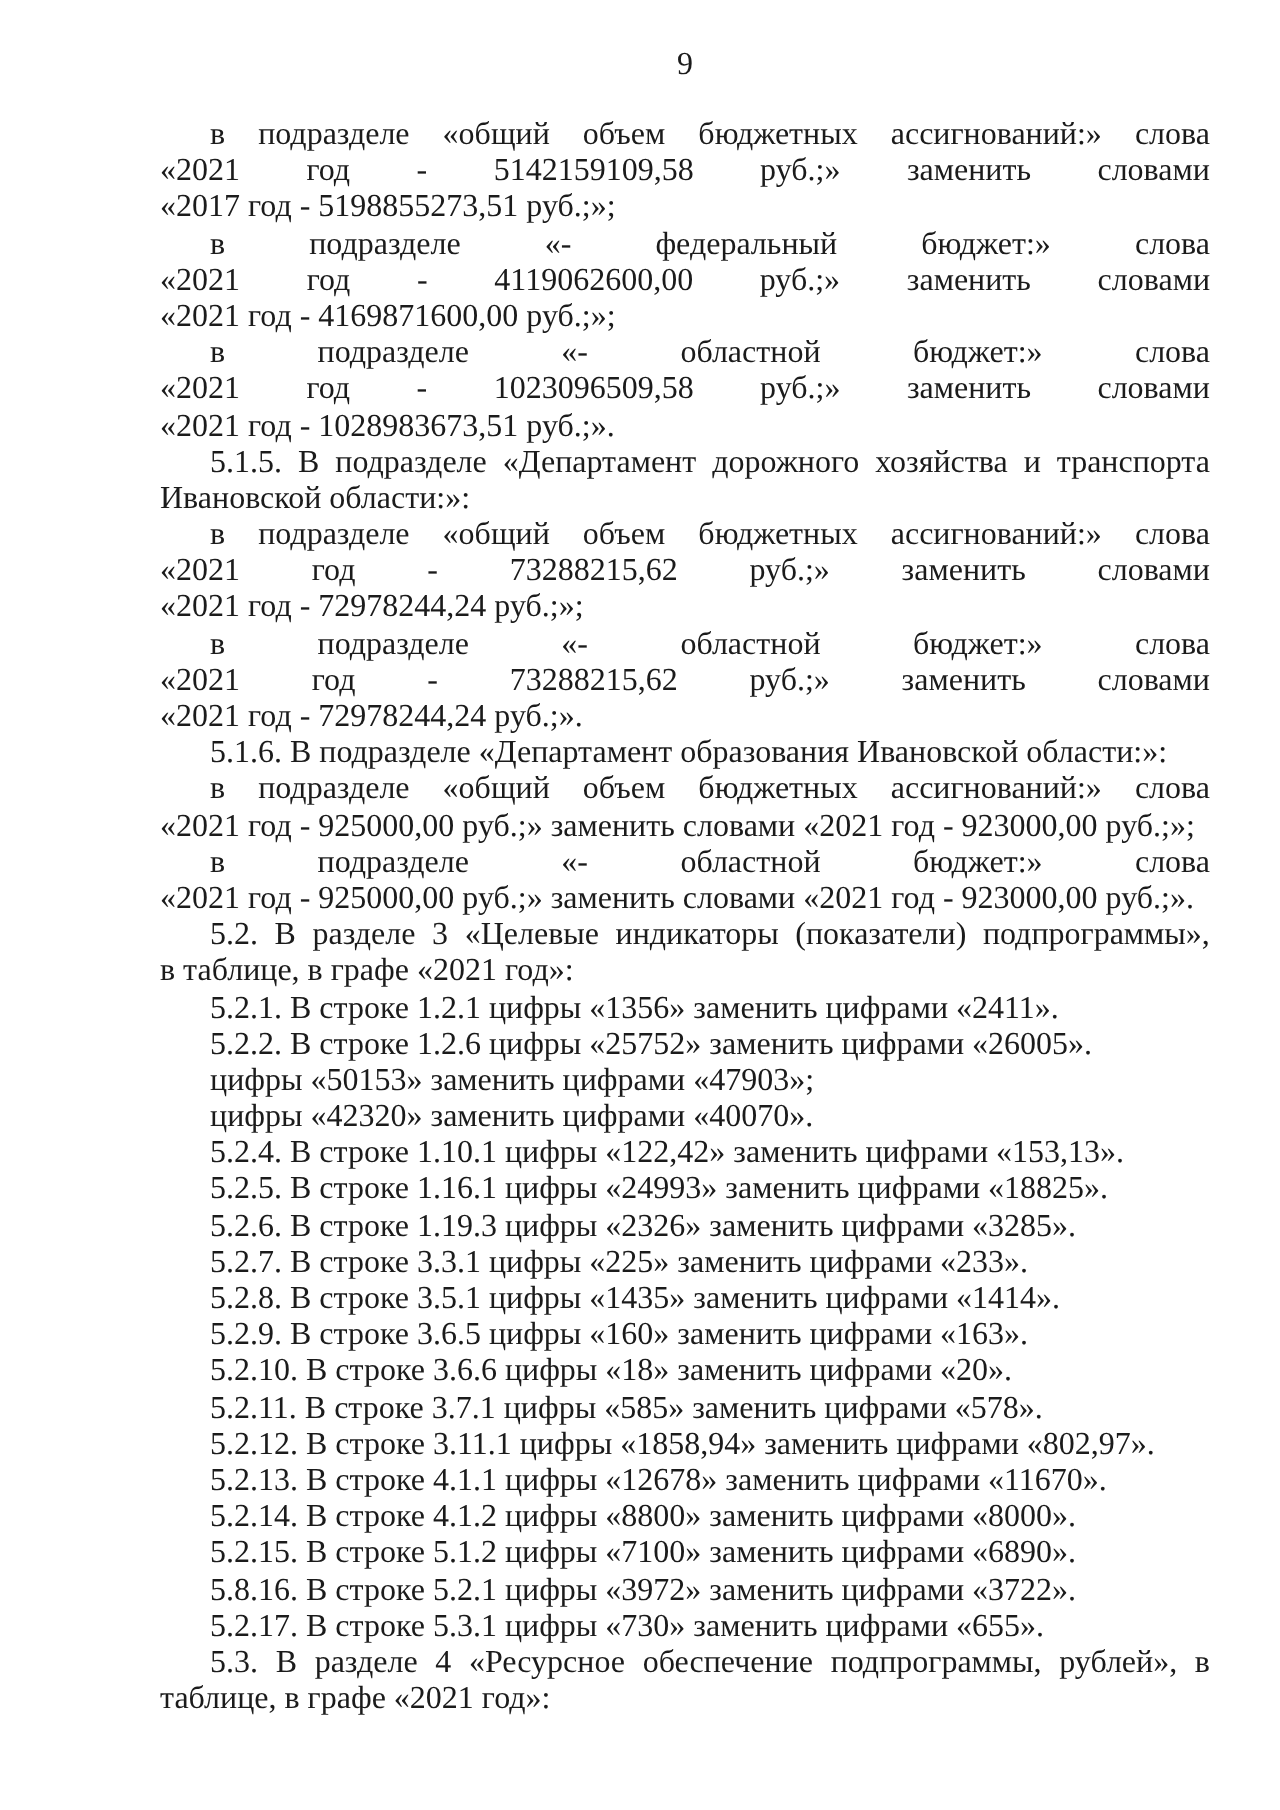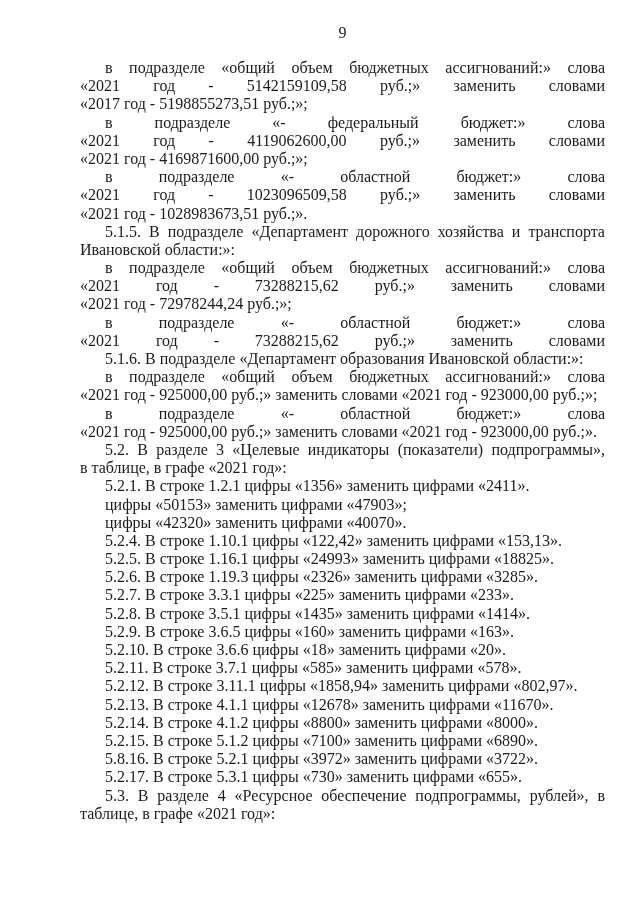--- a/index.html
+++ b/index.html
@@ -157,20 +157,21 @@
         </div>
         <div class="line just">
           <span>«2021</span>
           <span>год</span>
           <span>-</span>
           <span>73288215,62</span>
           <span>руб.;»</span>
           <span>заменить</span>
           <span>словами</span>
         </div>
+        <div class="line left">«2021 год - 72978244,24 руб.;».</div>
       </div>
       <div class="para">
         <div class="line left indent">5.1.6. В подразделе «Департамент образования Ивановской области:»:</div>
       </div>
       <div class="para">
         <div class="line just indent">
           <span>в</span>
           <span>подразделе</span>
           <span>«общий</span>
           <span>объем</span>
@@ -201,20 +202,23 @@
           <span>индикаторы</span>
           <span>(показатели)</span>
           <span>подпрограммы»,</span>
         </div>
         <div class="line left">в таблице, в графе «2021 год»:</div>
       </div>
       <div class="para">
         <div class="line left indent">5.2.1. В строке 1.2.1 цифры «1356» заменить цифрами «2411».</div>
       </div>
       <div class="para">
+        <div class="line left indent">5.2.2. В строке 1.2.6 цифры «25752» заменить цифрами «26005».</div>
+      </div>
+      <div class="para">
         <div class="line left indent">цифры «50153» заменить цифрами «47903»;</div>
       </div>
       <div class="para">
         <div class="line left indent">цифры «42320» заменить цифрами «40070».</div>
       </div>
       <div class="para">
         <div class="line left indent">5.2.4. В строке 1.10.1 цифры «122,42» заменить цифрами «153,13».</div>
       </div>
       <div class="para">
         <div class="line left indent">5.2.5. В строке 1.16.1 цифры «24993» заменить цифрами «18825».</div>

